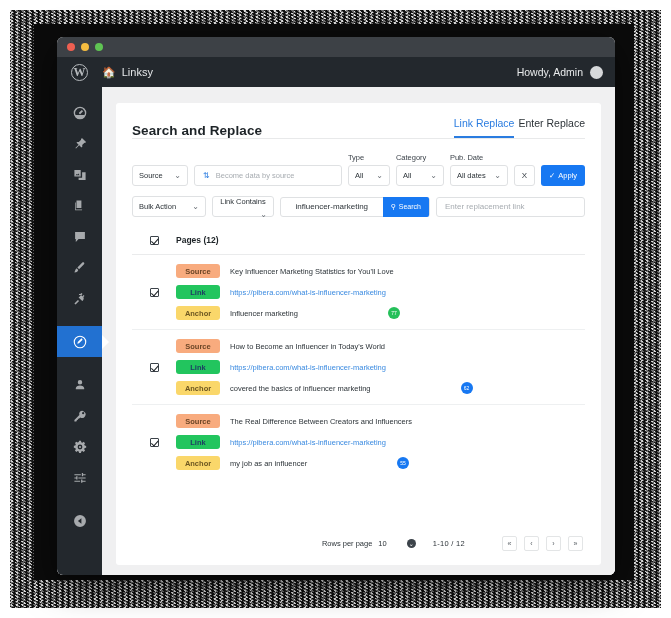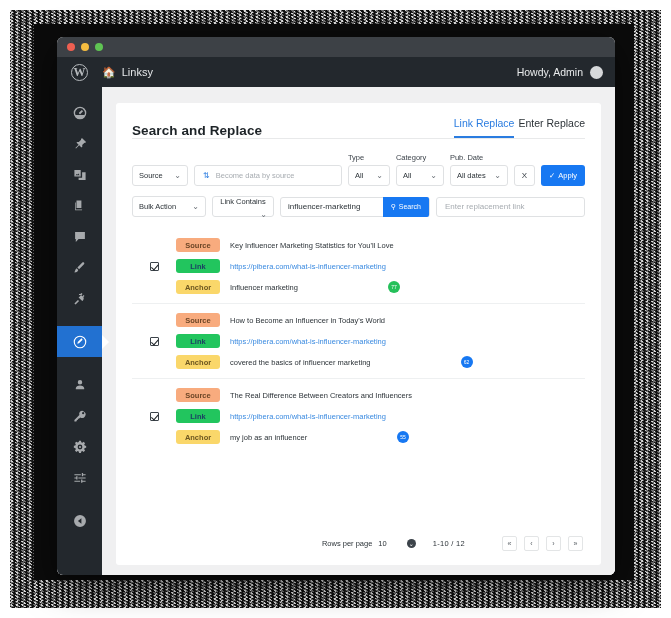--- a/index.html
+++ b/index.html
@@ -131,21 +131,21 @@
   }
 
   
   .row2 { display: flex; align-items: center; gap: 6px; margin-top: 10px; }
   .bulk { width: 74px; }
   .contains { width: 62px; flex-direction: column; }
   .term-wrap {
     flex: 0 0 150px; height: 20px; border: 1px solid #dfe1e3; border-radius: 3px;
     background: #fff; display: flex; align-items: center;
   }
-  .term-input { flex: 1; font-size: 8px; color: #2c3338; padding: 0 7px; }
+  .term-input { flex: 1; font-size: 8px; color: #2c3338; padding: 0 7px; text-align: center; }
   .search-btn {
     background: #1778f2; color: #fff; font-size: 7px; height: 20px;
     display: flex; align-items: center; gap: 3px; padding: 0 8px; border-radius: 0 2px 2px 0;
   }
   .replace-input {
     flex: 1; height: 20px; border: 1px solid #dfe1e3; border-radius: 3px; background: #fff;
     display: flex; align-items: center; padding: 0 8px; font-size: 8px; color: #a7acb1;
   }
 
   
@@ -374,20 +374,26 @@
                 <span>⚲</span>
                 <span>Search</span>
               </div>
             </div>
             <div class="replace-input">
               <span>Enter replacement link</span>
             </div>
           </div>
 
           <div class="table">
+            <div class="thead">
+              <div class="cb-cell">
+                <span class="cbx"></span>
+              </div>
+              <div class="thead-label">Pages (12)</div>
+            </div>
 
             <div class="trow">
               <div class="row-cb">
                 <span class="cbx"></span>
               </div>
               <div class="row-body">
                 <div class="subrow">
                   <span class="tag source">Source</span>
                   <span class="cell-text">Key Influencer Marketing Statistics for You'll Love</span>
                 </div>

